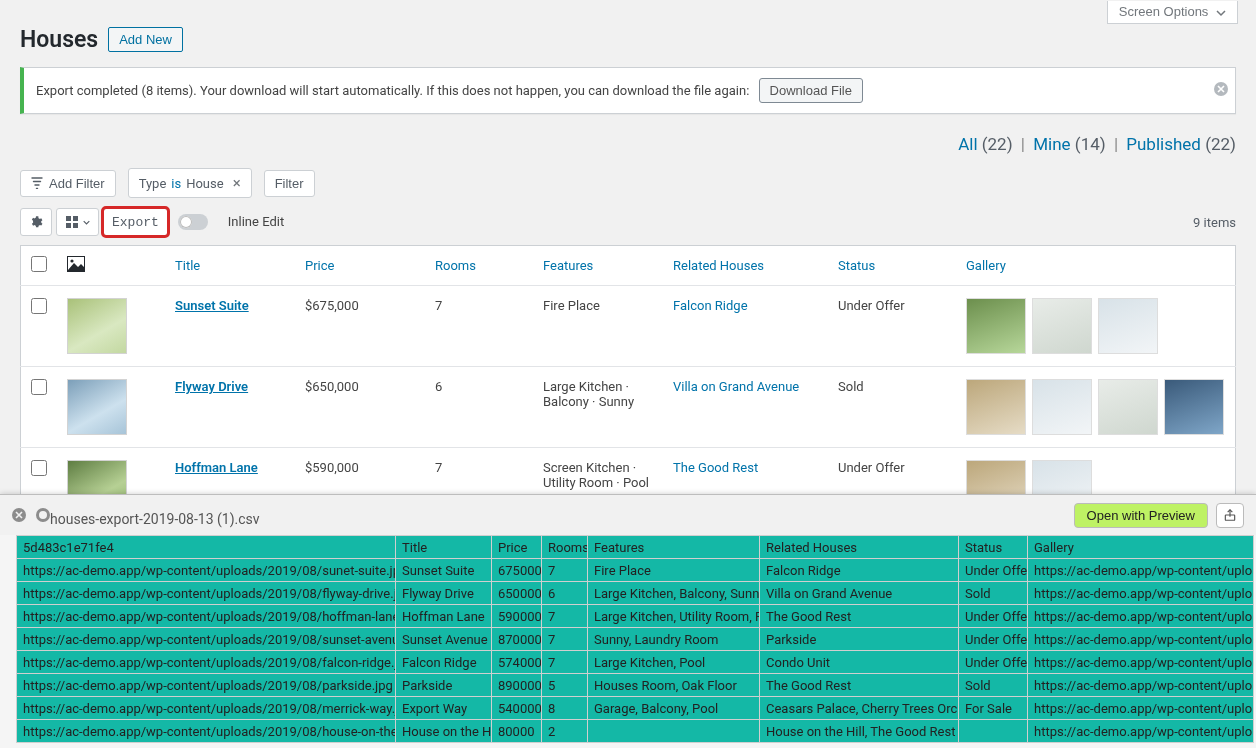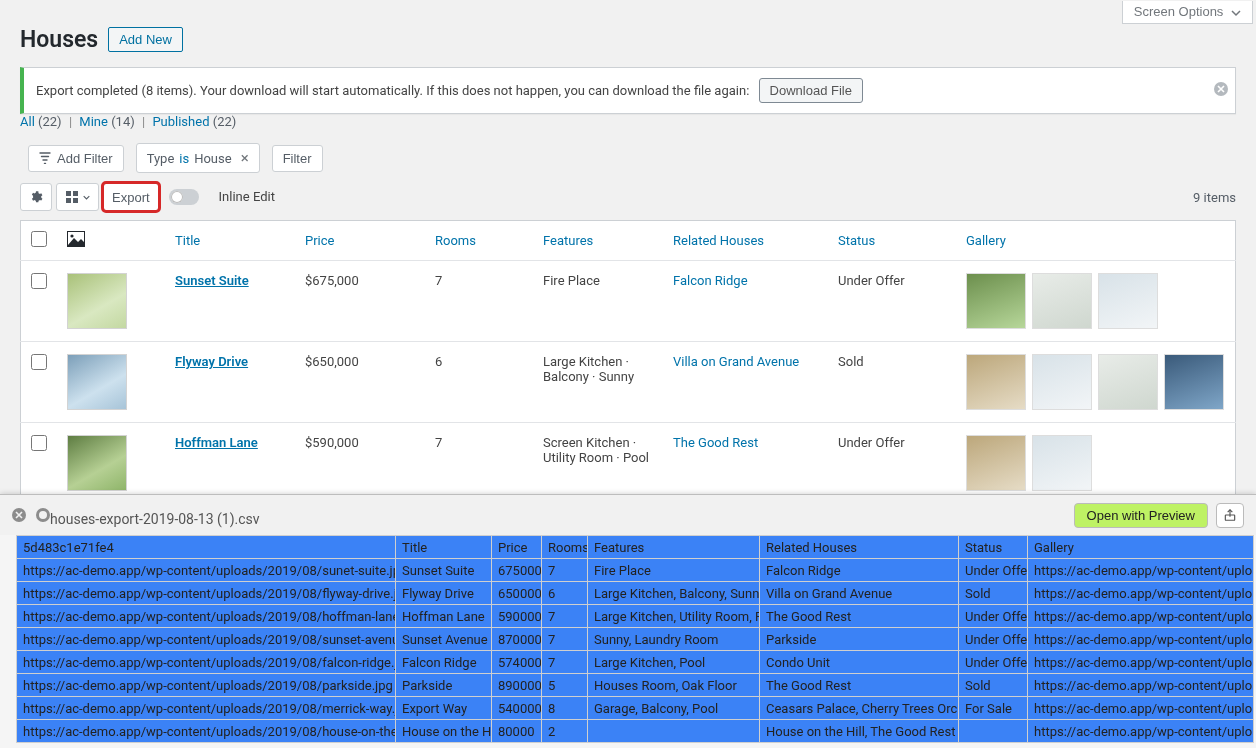--- a/index.html
+++ b/index.html
@@ -8,21 +8,21 @@
     font-family: -apple-system, BlinkMacSystemFont, "Segoe UI", Roboto, Arial, sans-serif;
     font-size: 13px;
     color: #444;
     background: #f1f1f1;
     position: relative;
     width: 1256px;
     height: 748px;
     overflow: hidden;
   }
   .wrap { padding: 0 20px; }
-  .screen-options-box { position: absolute; top: 1px; right: 3px; }
+  .screen-options-box { position: absolute; top: 1px; right: 18px; }
   .screen-options-btn {
     border: 1px solid #ccd0d4;
     background: #fff;
     color: #72777c;
     padding: 3px 11px 4px;
     font-size: 13px;
     border-top: 0;
     cursor: pointer;
   }
   .screen-options-btn svg { vertical-align: middle; margin-left: 4px; }
@@ -66,26 +66,26 @@
     font-size: 13px;
     border-radius: 3px;
     cursor: pointer;
     margin-left: 6px;
   }
   .dismiss {
     position: absolute; right: 6px; top: 50%; transform: translateY(-50%);
     color: #82878c; cursor: pointer; font-size: 16px;
   }
 
-  .subsubsub { font-size: 13px; color: #666; }
+  .subsubsub { margin-top: 20px; font-size: 17px; color: #666; text-align: right; }
   .subsubsub a { color: #0073aa; text-decoration: none; }
   .subsubsub .count { color: #555d66; }
   .subsubsub .sep { color: #888; margin: 0 4px; }
 
-  .filter-row { margin-top: 14px; display: flex; align-items: center; gap: 12px; margin-left: 8px; }
+  .filter-row { margin-top: 14px; display: flex; align-items: center; gap: 12px; }
   .btn {
     border: 1px solid #ccd0d4;
     background: #fff;
     padding: 5px 10px;
     font-size: 13px;
     color: #555d66;
     border-radius: 3px;
     cursor: pointer;
     display: inline-flex;
     align-items: center;
@@ -114,20 +114,21 @@
     background: #fff;
     padding: 5px 8px;
     font-size: 13px;
     color: #555d66;
     border-radius: 3px;
     cursor: pointer;
     display: inline-flex;
     align-items: center;
     gap: 4px;
     height: 28px;
+    font-family: Liberation Mono, monospace;
   }
   .highlight { outline: 3px solid #d62828; outline-offset: -1px; }
   .toggle {
     display: inline-flex; align-items: flex-start; margin-left: 10px; gap: 20px;
   }
   .toggle-track {
     width: 30px; height: 16px; background: #ccd0d4; border-radius: 8px; position: relative; cursor: pointer;
   }
   .toggle-knob {
     width: 12px; height: 12px; background: #fff; border-radius: 50%; position: absolute; top: 2px; left: 2px;
@@ -221,21 +222,21 @@
     background: #fff;
     width: 28px; height: 25px;
     border-radius: 4px;
     cursor: pointer;
     display: inline-flex; align-items: center; justify-content: center;
     color: #555;
   }
   .csv-circle { width:14px; height:14px; border-radius:50%; background:#8c8c8c; cursor:pointer; }
   .csv-circle.ring { background:#f1f1f1; border:3px solid #8c8c8c; }
   .csv-grid {
-    background: #3b82f6;
+    background: #14b8a6;
     border-collapse: collapse;
     width: 1238px;
     margin: 0 0 16px 16px;
     font-size: 13px;
     color: #222;
     table-layout: fixed;
   }
   .csv-grid th, .csv-grid td {
     border: 1px solid #cfcfcf;
     padding: 3px 6px;

